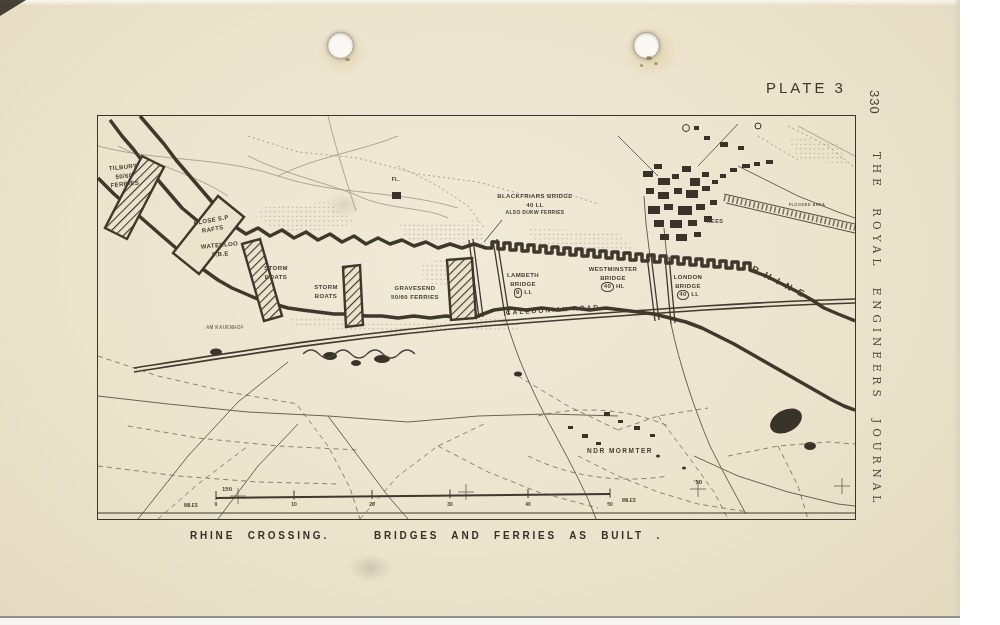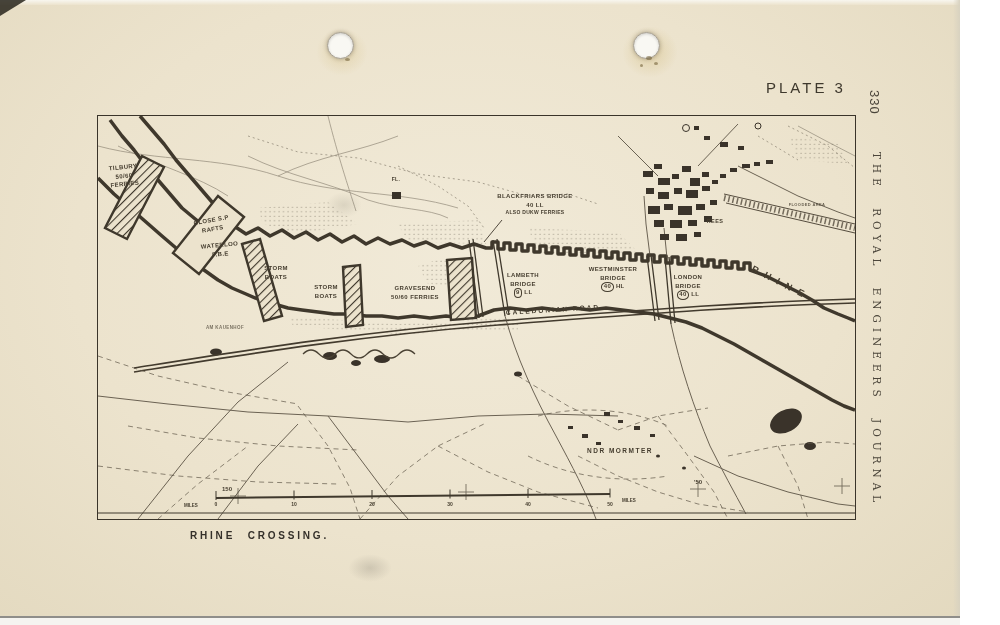--- a/index.html
+++ b/index.html
@@ -350,18 +350,19 @@
     <span class="sc-tick" style="left:266px;">20</span>
     <span class="sc-tick" style="left:344px;">30</span>
     <span class="sc-tick" style="left:422px;">40</span>
     <span class="sc-tick" style="left:504px;">50</span>
     <span class="sc-miles" style="left:524px;top:382px;">MILES</span>
     <span class="sc-ref" style="left:124px;top:370px;">150</span>
     <span class="sc-ref" style="left:596px;top:363px;">'50</span>
   </div>
 
   <div class="caption cap-left">RHINE CROSSING.</div>
+  <div class="caption cap-right">BRIDGES AND FERRIES AS BUILT .</div>
 
   <div class="pencil-smudge" style="left:348px;top:554px;width:44px;height:28px;background:radial-gradient(rgba(90,85,75,.20),rgba(90,85,75,0) 70%);"></div>
   <div class="pencil-smudge" style="left:326px;top:192px;width:36px;height:26px;background:radial-gradient(rgba(100,95,80,.15),rgba(100,95,80,0) 70%);"></div>
 
   <div class="edge-bottom"></div>
 </div>
 
 </body></html>

